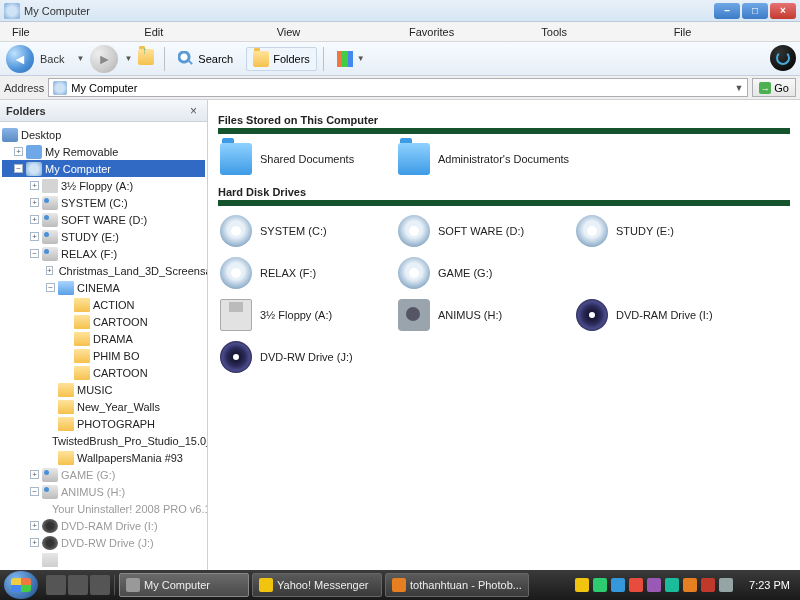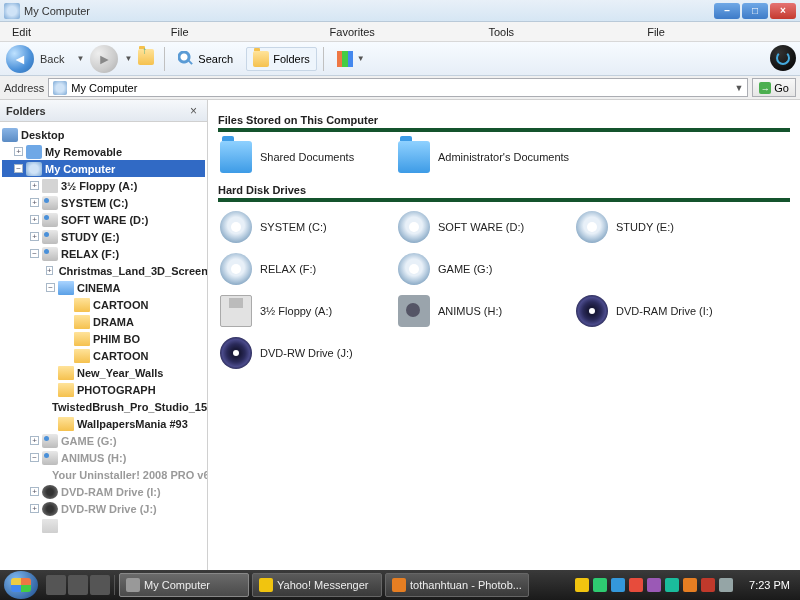--- a/index.html
+++ b/index.html
@@ -50,38 +50,38 @@
 
 .folders { width: 208px; border-right: 1px solid #d0d0d0; display:flex; flex-direction:column; }
 .folders-hdr { height:22px; background:linear-gradient(#f6f8fb,#e3e9f0); border-bottom:1px solid #d0d0d0; display:flex; align-items:center; padding:0 6px; }
 .folders-hdr .title { flex:1; font-weight:bold; color:#333; }
 .folders-hdr .x { color:#555; font-size:12px; cursor:default; padding:0 4px; }
 .tree { flex:1; overflow:auto; padding:4px 2px; }
 .tn { display:flex; align-items:center; height:17px; gap:3px; white-space:nowrap; cursor:default; }
 .tn .exp { width:9px; height:9px; border:1px solid #a8b8c8; background:#fff; display:flex; align-items:center; justify-content:center; font-size:8px; line-height:1; color:#556; }
 .tn .spc { width:9px; }
 .tn .ic { width:16px; height:14px; }
-.tn .txt { color:#222;font-weight:bold; }
+.tn .txt { color:#222; }
 .tn.dim .txt { color:#9a9a9a; }
 .tn.sel { background:#316ac5; }
 .tn.sel .txt { color:#fff; }
 .ic-desktop { background: linear-gradient(#8ab5e6,#5a8bc4); border-radius:2px; }
 .ic-docs { background:#6fa8e6; border-radius:2px; }
 .ic-mycomp { background: radial-gradient(circle,#cfe3f7 40%,#7aa7d4); border-radius:2px; }
 .ic-floppy { background:#d4d4d4; border-radius:1px; }
 .ic-drive { background: linear-gradient(#e8e8e8,#bcbcbc); border-radius:2px; position:relative; }
 .ic-drive::after { content:""; position:absolute; top:2px; left:2px; width:5px; height:5px; background:#4a90d9; border-radius:50%; }
 .ic-fold { background: linear-gradient(#ffe39a,#f5c14e); border-radius:1px; }
 .ic-fold.blue { background: linear-gradient(#aad4ff,#5aa0e6); }
 .ic-fold.dim { background: linear-gradient(#e6e6e6,#cfcfcf); }
 .ic-dvd { background: radial-gradient(circle,#333 30%,#555 60%,#888); border-radius:50%; }
 
 
 .content { flex:1; padding: 8px 10px; overflow:auto; }
-.group-hdr { font-weight:bold; color:#222; margin: 6px 0 4px; border-bottom:4px solid #14532d; padding-bottom:2px; font-size:11px; }
+.group-hdr { font-weight:bold; color:#222; margin: 6px 0 4px; border-bottom:6px solid #14532d; padding-bottom:2px; font-size:11px; }
 .items { display:flex; flex-wrap:wrap; gap: 0; }
 .item { width: 178px; height: 42px; display:flex; align-items:center; gap:8px; padding:4px 2px; }
 .item .big-ic { width:32px; height:32px; flex-shrink:0; }
 .item .lbl { color:#222; }
 .bic-folder { background: linear-gradient(#8fd1ff,#3d9be6); border-radius:3px; position:relative; }
 .bic-folder::before { content:""; position:absolute; top:-5px; left:2px; width:12px; height:5px; background:#3d9be6; border-radius:2px 2px 0 0; }
 .bic-hdd { background: radial-gradient(circle at 50% 45%,#e8f0f8 35%,#b8cde0 55%,#88a8c4 75%); border-radius:50%; position:relative; }
 .bic-hdd::after{content:"";position:absolute;inset:11px;background:#fff;border-radius:50%;}
 .bic-floppy { background:#e2e2e2; border:1px solid #aaa; border-radius:2px; position:relative; }
 .bic-floppy::after { content:""; position:absolute; top:2px; left:8px; width:14px; height:10px; background:#bbb; }
@@ -111,22 +111,23 @@
   <span class="icon ic-mycomp"></span>
   <span class="title">My Computer</span>
   <div class="winbtns">
     <div class="winbtn min">–</div>
     <div class="winbtn max">□</div>
     <div class="winbtn close">×</div>
   </div>
 </div>
 
 <div class="menubar">
+  <div class="item">File</div>
   <div class="item">Edit</div>
-  <div class="item">File</div>
+  <div class="item">View</div>
   <div class="item">Favorites</div>
   <div class="item">Tools</div>
   <div class="item">File</div>
 </div>
 
 <div class="toolbar">
   <div class="navbtn">◄</div>
   <span class="tlabel">Back</span>
   <span class="dd">▼</span>
   <div class="navbtn dim">►</div>
@@ -215,36 +216,46 @@
           <span class="txt">Christmas_Land_3D_Screensaver_1.0</span>
         </div>
       <div class="tn" style="padding-left:44px">
           <span class="exp">−</span>
           <span class="ic ic-fold blue"></span>
           <span class="txt">CINEMA</span>
         </div>
       <div class="tn" style="padding-left:60px">
           <span class="spc"></span>
           <span class="ic ic-fold"></span>
+          <span class="txt">ACTION</span>
+        </div>
+      <div class="tn" style="padding-left:60px">
+          <span class="spc"></span>
+          <span class="ic ic-fold"></span>
           <span class="txt">CARTOON</span>
         </div>
       <div class="tn" style="padding-left:60px">
           <span class="spc"></span>
           <span class="ic ic-fold"></span>
           <span class="txt">DRAMA</span>
         </div>
       <div class="tn" style="padding-left:60px">
           <span class="spc"></span>
           <span class="ic ic-fold"></span>
           <span class="txt">PHIM BO</span>
         </div>
       <div class="tn" style="padding-left:60px">
           <span class="spc"></span>
           <span class="ic ic-fold"></span>
           <span class="txt">CARTOON</span>
+        </div>
+      <div class="tn" style="padding-left:44px">
+          <span class="spc"></span>
+          <span class="ic ic-fold"></span>
+          <span class="txt">MUSIC</span>
         </div>
       <div class="tn" style="padding-left:44px">
           <span class="spc"></span>
           <span class="ic ic-fold"></span>
           <span class="txt">New_Year_Walls</span>
         </div>
       <div class="tn" style="padding-left:44px">
           <span class="spc"></span>
           <span class="ic ic-fold"></span>
           <span class="txt">PHOTOGRAPH</span>

